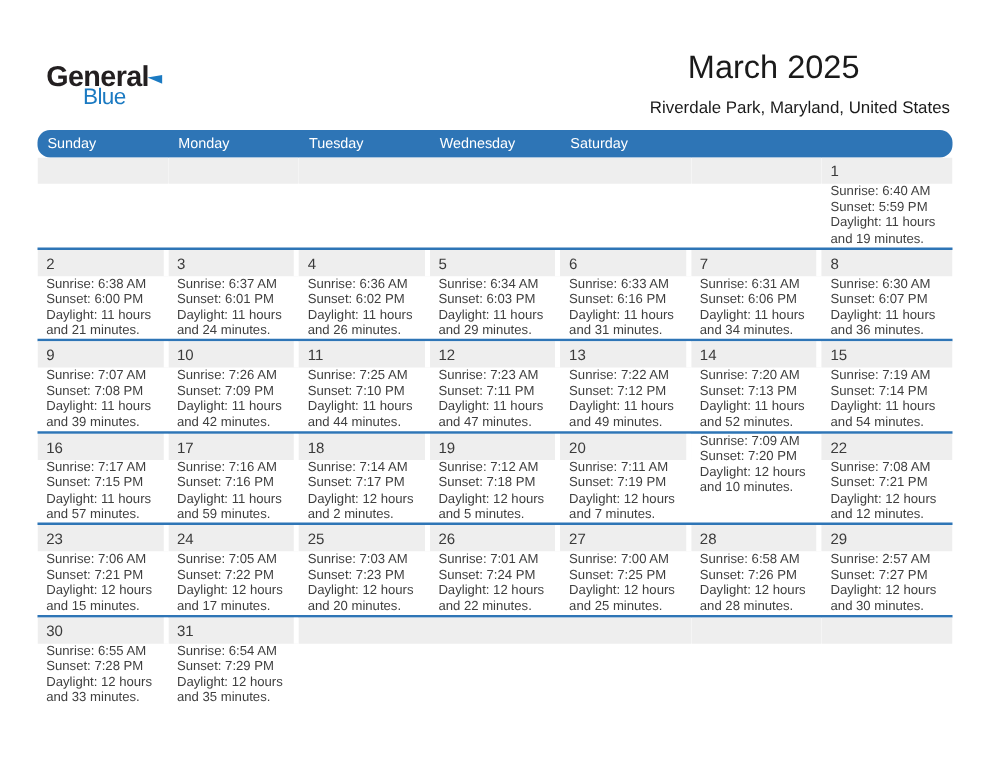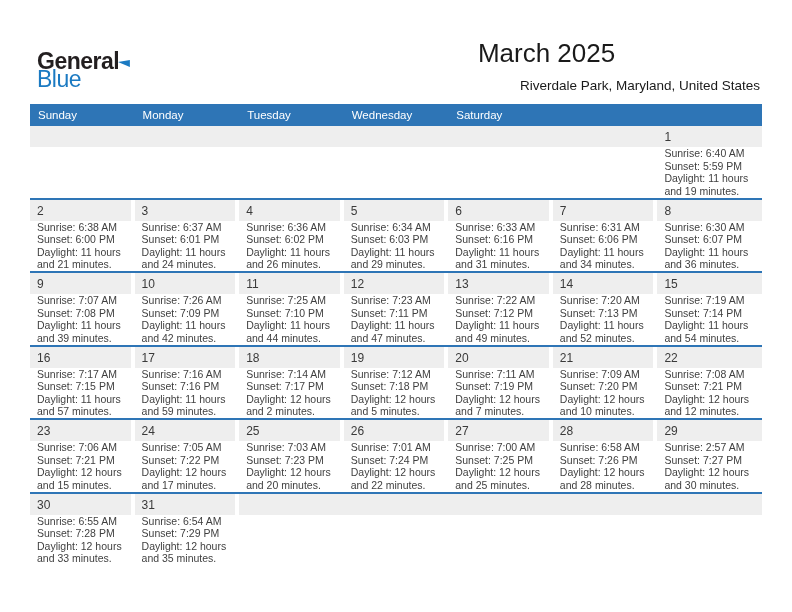--- a/index.html
+++ b/index.html
@@ -5,30 +5,30 @@
   html,body{margin:0;padding:0;}
   body{
     width:792px;height:612px;background:#ffffff;position:relative;
     font-family:"Liberation Sans", sans-serif;overflow:hidden;
   }
   
   .logo{position:absolute;left:37px;top:50px;width:93px;}
   .logo-row{display:flex;align-items:flex-end;}
   .logo-general{font-size:23px;color:#231f20;letter-spacing:-0.5px;line-height:1;font-weight:bold;}
   .logo-triangle{margin-left:-1px;margin-bottom:1px;}
-  .logo-blue{font-size:23px;color:#1b7ac2;letter-spacing:-0.5px;line-height:1;
-    text-align:left;margin-top:-5px;}
+  .logo-blue{font-size:18px;color:#1b7ac2;letter-spacing:-0.5px;line-height:1;
+    text-align:center;margin-top:-5px;}
   
-  .titles{position:absolute;right:32px;top:40px;text-align:left;}
+  .titles{position:absolute;right:32px;top:40px;text-align:center;}
   .month-title{font-size:26px;color:#1a1a1a;line-height:1;}
   .location-subtitle{font-size:13.5px;color:#1a1a1a;margin-top:12px;margin-left:42px;}
   
   .calendar{position:absolute;left:30px;top:104px;width:732px;}
   .day-header{display:grid;grid-template-columns:repeat(7,1fr);
-    background:#2e75b6;height:22px;box-sizing:border-box;}
+    background:#2e75b6;height:22px;box-sizing:border-box;border-radius:10px;}
   .day-header span{color:#ffffff;font-size:11.5px;padding:5px 0 0 8px;
     box-sizing:border-box;overflow:hidden;white-space:nowrap;}
   .week-row{display:grid;grid-template-columns:repeat(7,1fr);height:71.5px;}
   .week-row.with-border{border-bottom:2px solid #2e75b6;}
   .day-cell{box-sizing:border-box;overflow:hidden;}
   .day-num-band{height:21px;background:#eeeeee;box-sizing:border-box;
     font-size:12px;color:#3a3a3a;padding:4px 0 0 7px;}
   .day-num-band.gap-right{border-right:4px solid #ffffff;}
   .day-details{padding:0 2px 0 7px;font-size:10.5px;line-height:12.6px;color:#3f3f3f;}
 </style>
@@ -260,21 +260,20 @@
           <div class="day-cell">
             <div class="day-num-band gap-right">20</div>
             <div class="day-details">
               <div>Sunrise: 7:11 AM</div>
               <div>Sunset: 7:19 PM</div>
               <div>Daylight: 12 hours</div>
               <div>and 7 minutes.</div>
             </div>
           </div>
           <div class="day-cell">
-            <div class="day-num-band gap-right">21</div>
             <div class="day-details">
               <div>Sunrise: 7:09 AM</div>
               <div>Sunset: 7:20 PM</div>
               <div>Daylight: 12 hours</div>
               <div>and 10 minutes.</div>
             </div>
           </div>
           <div class="day-cell">
             <div class="day-num-band">22</div>
             <div class="day-details">

